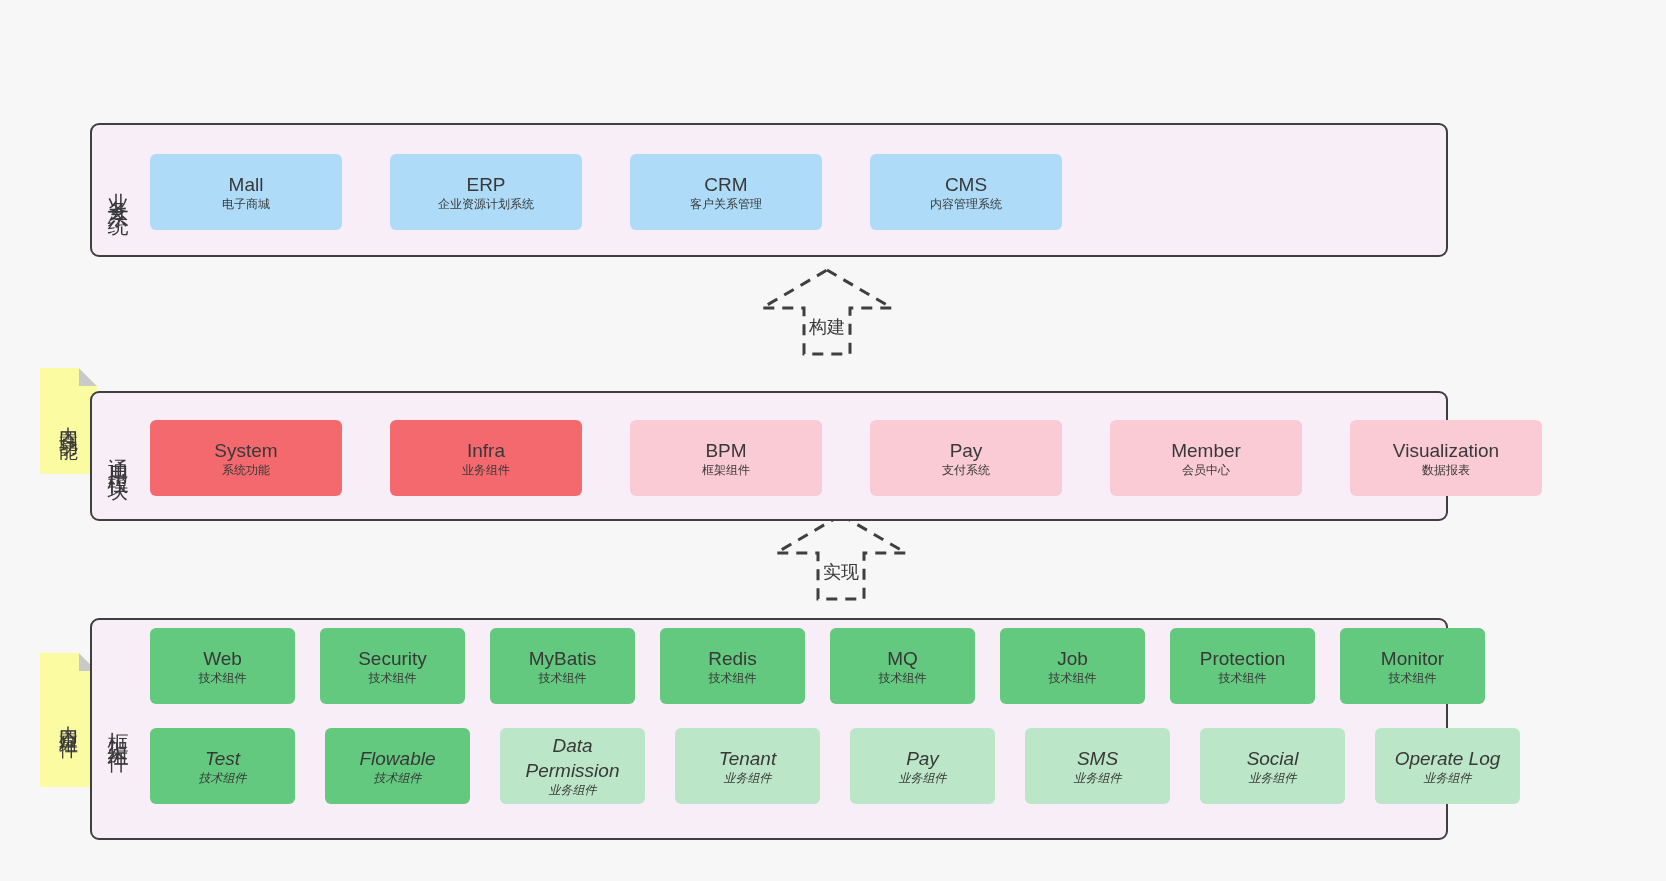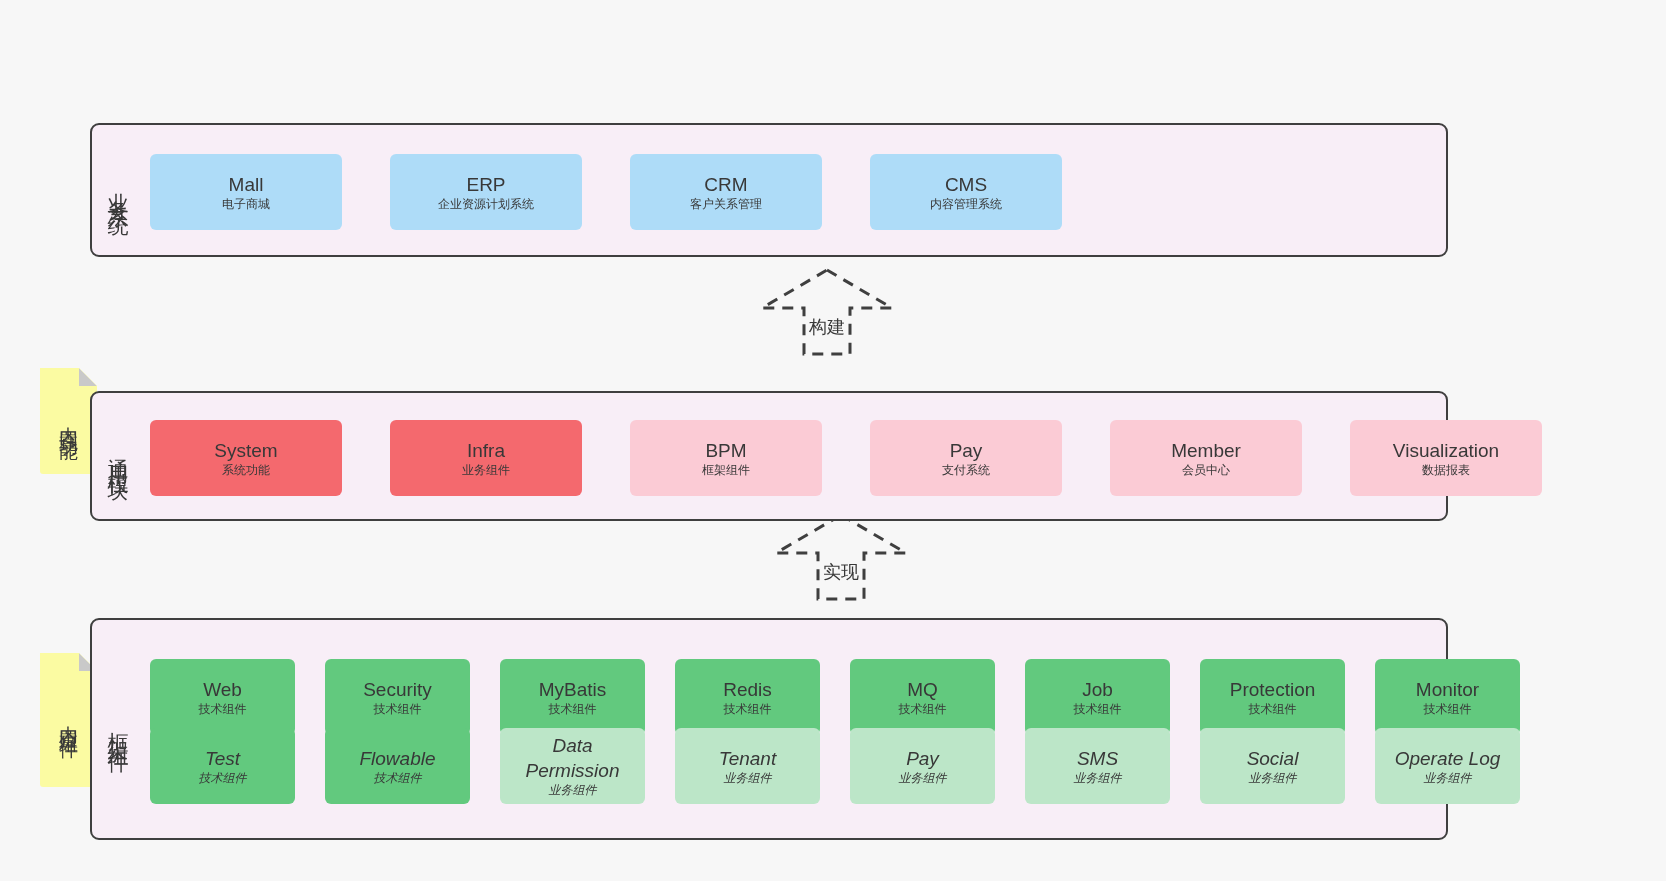--- a/index.html
+++ b/index.html
@@ -56,21 +56,21 @@
 
   .boxrow {
     position: absolute;
     left: 58px;
     display: flex;
   }
   .row-6 { gap: 48px; }
   .row-8 { gap: 30px; }
   .panel-business .boxrow { top: 29px; }
   .panel-modules  .boxrow { top: 27px; }
-  .panel-components .boxrow.r1 { top: 39px; }
+  .panel-components .boxrow.r1 { top: 8px; gap: 25px; }
   .panel-components .boxrow.r2 { top: 108px; font-style: italic; }
 
   .box {
     height: 76px;
     border-radius: 6px;
     display: flex;
     flex-direction: column;
     align-items: center;
     justify-content: center;
     text-align: center;

